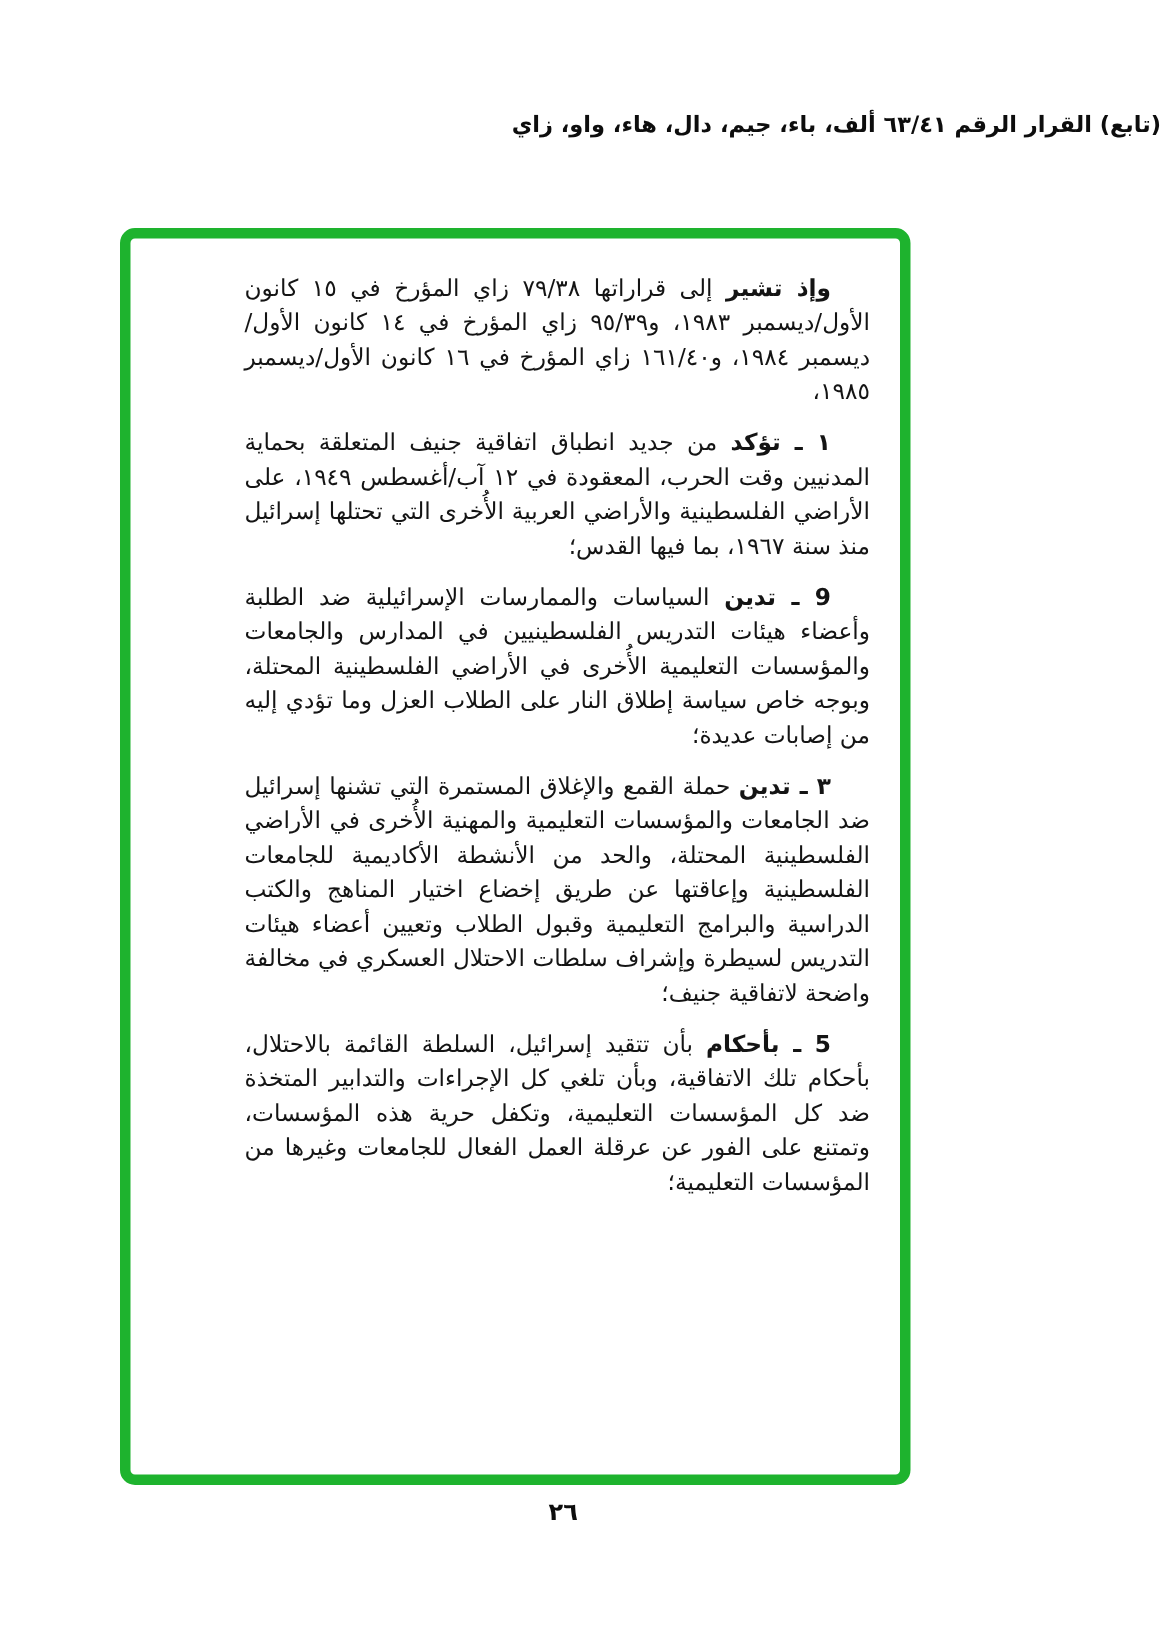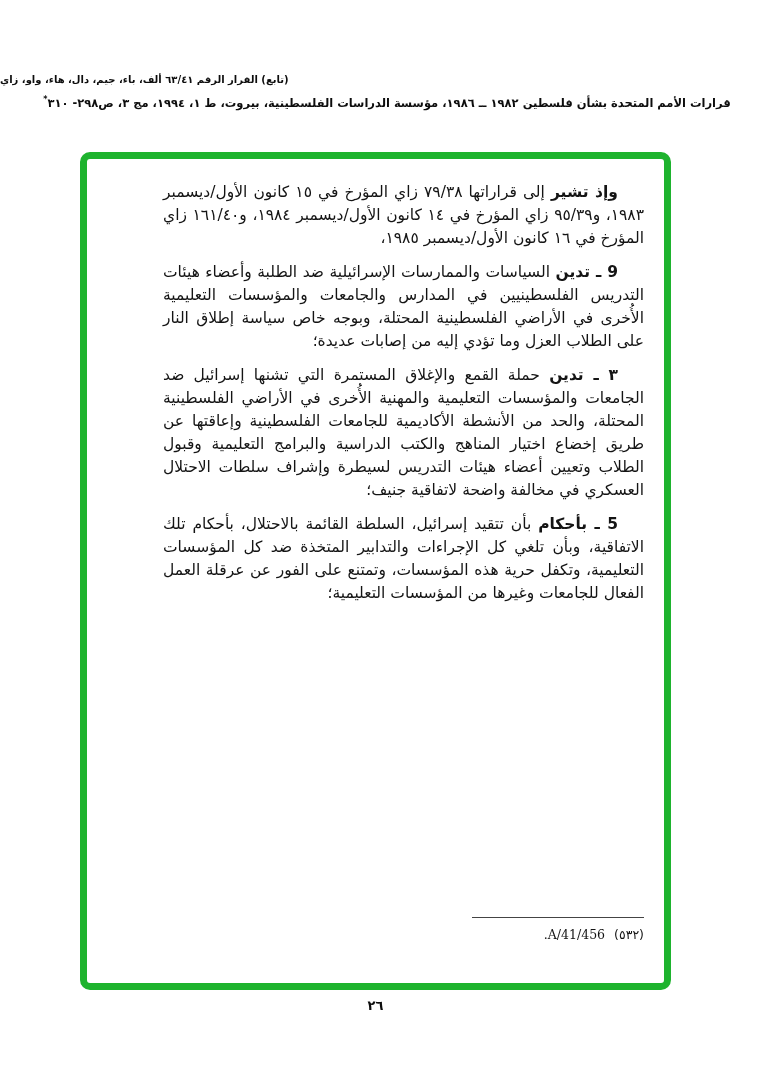--- a/index.html
+++ b/index.html
@@ -3,31 +3,31 @@
 <meta charset="utf-8">
 <style>
   html,body{margin:0;padding:0;}
   body{
     width:774px;height:1090px;position:relative;background:#ffffff;
     font-family:"DejaVu Sans",sans-serif;color:#111;overflow:hidden;
   }
   
   .hdr{position:absolute;top:74px;left:0;right:0;direction:rtl;}
   .hdr-title{
-    font-size:10px;font-weight:bold;text-align:left;color:#0d0d0d;
+    font-size:15px;font-weight:bold;text-align:right;color:#0d0d0d;
     letter-spacing:0;
   }
   .hdr-src{
     margin-top:10px;font-size:11.5px;font-weight:bold;text-align:center;color:#0d0d0d;
     white-space:nowrap;
   }
   .hdr-src sup{font-size:8px;}
   
   .frame{
-    position:absolute;left:80px;top:152px;width:591px;height:838px;
+    position:absolute;left:80px;top:152px;width:527px;height:838px;
     box-sizing:border-box;border:7px solid #1eb32e;border-radius:10px;background:#fff;
   }
   
   .text-col{
     position:absolute;top:22px;right:20px;left:76px;
     direction:rtl;text-align:justify;
     font-size:15.5px;line-height:23px;color:#141414;
   }
   p.para{margin:0 0 11px 0;text-indent:26px;}
   p.para .num{font-weight:bold;}
@@ -36,37 +36,33 @@
   
   .footnote{
     position:absolute;top:758px;right:20px;left:76px;direction:rtl;
   }
   .fn-rule{width:172px;height:0;border-top:1px solid #444;margin-bottom:9px;}
   .fn-line{font-size:12.5px;color:#141414;text-align:right;}
   .fn-line .latin{margin-right:9px;font-family:"DejaVu Serif",serif;}
   
   .page-num{
     position:absolute;top:998px;left:80px;width:591px;
-    text-align:center;font-size:13px;font-weight:bold;color:#0d0d0d;direction:rtl;
+    text-align:center;font-size:16px;font-weight:bold;color:#0d0d0d;direction:rtl;
   }
 </style>
 </head>
 <body>
 
 <header class="hdr">
   <div class="hdr-title">(تابع) القرار الرقم ٦٣/٤١ ألف، باء، جيم، دال، هاء، واو، زاي</div>
-  <div class="hdr-src"><span>قرارات الأمم المتحدة بشأن فلسطين ١٩٨٢ ــ ١٩٨٦، مؤسسة الدراسات الفلسطينية، بيروت، ط ١، ١٩٩٤، مج ٣، ص٢٩٨- ٣١٠</span><sup>*</sup></div>
 </header>
 
 <div class="frame">
   <div class="text-col" id="paragraphs">
       <p class="para"><b>وإذ تشير</b> إلى قراراتها ٧٩/٣٨ زاي المؤرخ في ١٥ كانون الأول/ديسمبر ١٩٨٣، و٩٥/٣٩ زاي المؤرخ في ١٤ كانون الأول/ديسمبر ١٩٨٤، و١٦١/٤٠ زاي المؤرخ في ١٦ كانون الأول/ديسمبر ١٩٨٥،</p>
+      <p class="para"><span class="num">١ ـ </span><b>تؤكد</b> من جديد انطباق اتفاقية جنيف المتعلقة بحماية المدنيين وقت الحرب، المعقودة في ١٢ آب/أغسطس ١٩٤٩، على الأراضي الفلسطينية والأراضي العربية الأُخرى التي تحتلها إسرائيل منذ سنة ١٩٦٧، بما فيها القدس؛</p>
       <p class="para"><span class="num">9 ـ </span><b>تدين</b> السياسات والممارسات الإسرائيلية ضد الطلبة وأعضاء هيئات التدريس الفلسطينيين في المدارس والجامعات والمؤسسات التعليمية الأُخرى في الأراضي الفلسطينية المحتلة، وبوجه خاص سياسة إطلاق النار على الطلاب العزل وما تؤدي إليه من إصابات عديدة؛</p>
       <p class="para"><span class="num">٣ ـ </span><b>تدين</b> حملة القمع والإغلاق المستمرة التي تشنها إسرائيل ضد الجامعات والمؤسسات التعليمية والمهنية الأُخرى في الأراضي الفلسطينية المحتلة، والحد من الأنشطة الأكاديمية للجامعات الفلسطينية وإعاقتها عن طريق إخضاع اختيار المناهج والكتب الدراسية والبرامج التعليمية وقبول الطلاب وتعيين أعضاء هيئات التدريس لسيطرة وإشراف سلطات الاحتلال العسكري في مخالفة واضحة لاتفاقية جنيف؛</p>
       <p class="para"><span class="num">5 ـ </span><b>بأحكام</b> بأن تتقيد إسرائيل، السلطة القائمة بالاحتلال، بأحكام تلك الاتفاقية، وبأن تلغي كل الإجراءات والتدابير المتخذة ضد كل المؤسسات التعليمية، وتكفل حرية هذه المؤسسات، وتمتنع على الفور عن عرقلة العمل الفعال للجامعات وغيرها من المؤسسات التعليمية؛</p>
     </div>
-  <div class="footnote">
-    <div class="fn-rule"></div>
-    <div class="fn-line"><span>(٥٣٢)</span><span class="latin">A/41/456.</span></div>
-  </div>
 </div>
 
 <div class="page-num">٢٦</div>
 
 </body></html>

